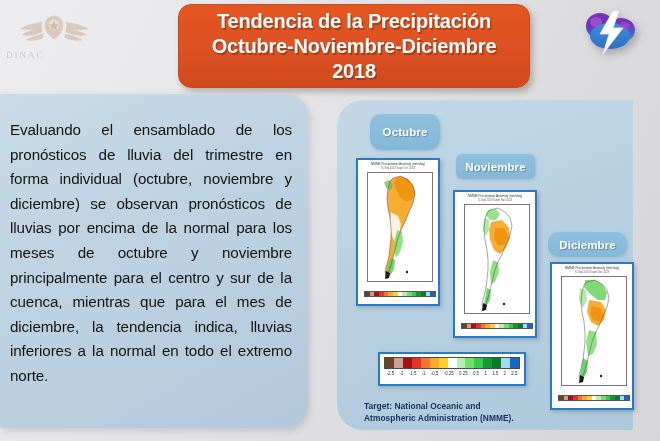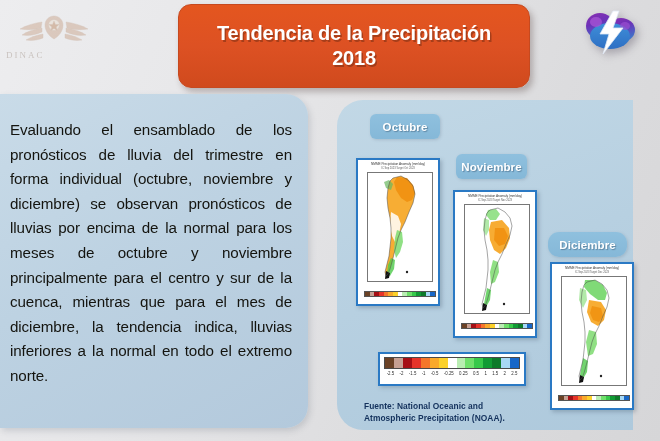--- a/index.html
+++ b/index.html
@@ -125,22 +125,22 @@
     font-family: "Liberation Sans", sans-serif;
     font-weight: bold;
     font-size: 11.5px;
     letter-spacing: 0.1px;
     display: flex;
     align-items: center;
     justify-content: center;
     text-shadow: 1px 1px 1px rgba(60,90,115,0.55);
     box-shadow: 1px 1px 3px rgba(90,110,130,0.25);
   }
-  #badge-octubre   { left: 370px; top: 114px; width: 70px; height: 25px; }
-  #badge-noviembre { left: 456px; top: 154px; width: 71px; height: 25px; }
+  #badge-octubre   { left: 370px; top: 114px; width: 70px; height: 36px; border-radius: 11px; }
+  #badge-noviembre { left: 456px; top: 154px; width: 79px; height: 25px; }
   #badge-diciembre { left: 548px; top: 232px; width: 79px; height: 25px; border-radius: 11px; }
 
   
   .map-card {
     position: absolute;
     background: #ffffff;
     border: 2px solid #2a79c4;
     box-sizing: border-box;
     box-shadow: 2px 2px 4px rgba(60,80,100,0.3);
     overflow: hidden;
@@ -262,20 +262,21 @@
         <path d="M60 14 c7 1 15 3 22 7 c-7 1 -14 1 -21 -1 z"></path>
         <path d="M60 20 c7 1 14 3 20 7 c-7 1 -13 0 -20 -3 z"></path>
         <path d="M59 26 c6 1 12 3 17 6 c-6 1 -12 0 -17 -2 z"></path>
       </g>
     </svg>
     <div class="dinac-word">DINAC</div>
   </div>
 
   <div id="title-banner">
     <div class="tline">Tendencia de la Precipitación</div>
+    <div class="tline">Octubre-Noviembre-Diciembre</div>
     <div class="tline">2018</div>
   </div>
 
   <div id="storm-logo">
     <svg width="62" height="54" viewBox="0 0 62 54">
       <defs>
         <linearGradient id="gPurple" x1="0" y1="0" x2="0.4" y2="1">
           <stop offset="0%" stop-color="#8b2fb0"></stop>
           <stop offset="45%" stop-color="#6d31b8"></stop>
           <stop offset="100%" stop-color="#3f73c9"></stop>
@@ -447,17 +448,17 @@
         <span>0.25</span>
         <span>0.5</span>
         <span>1</span>
         <span>1.5</span>
         <span>2</span>
         <span>2.5</span>
       </div>
   </div>
 
   <div id="source-note">
-    <div>Fuente: National Oceanic and</div>
-    <div>Atmospheric Precipitation (NOAA).</div>
+    <div>Target: National Oceanic and</div>
+    <div>Atmospheric Administration (NMME).</div>
   </div>
 
 </div>
 
 </body></html>

